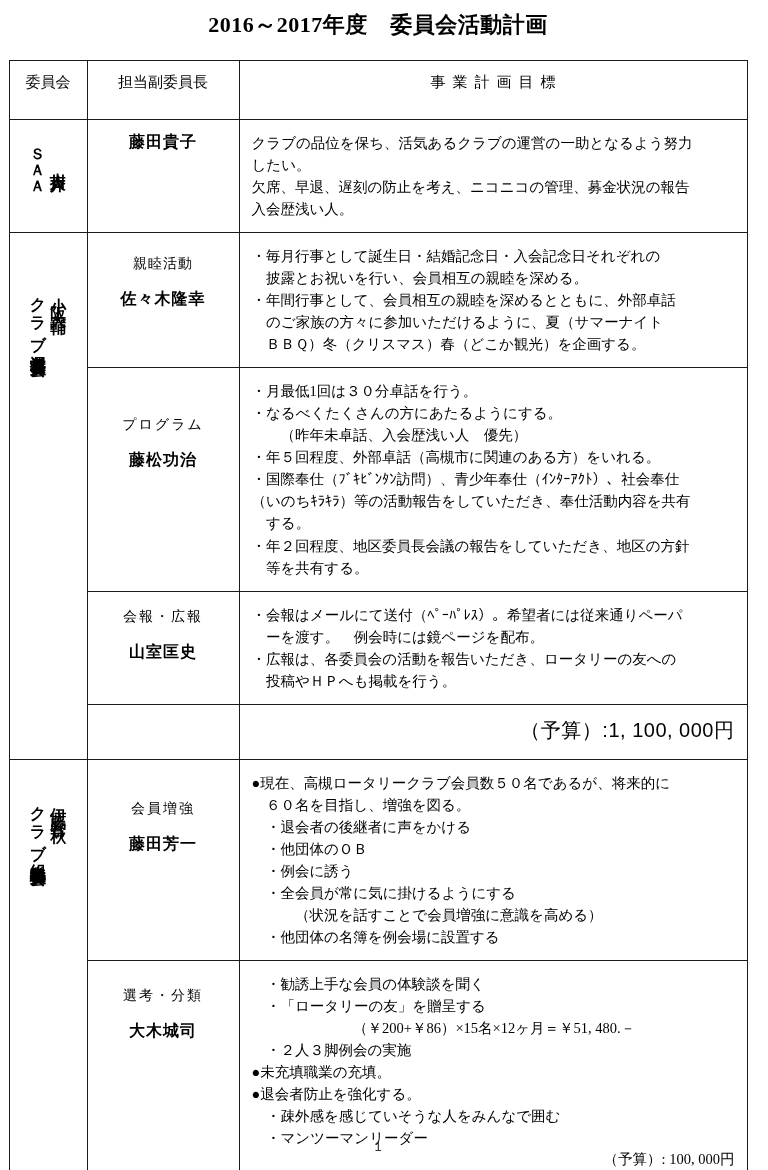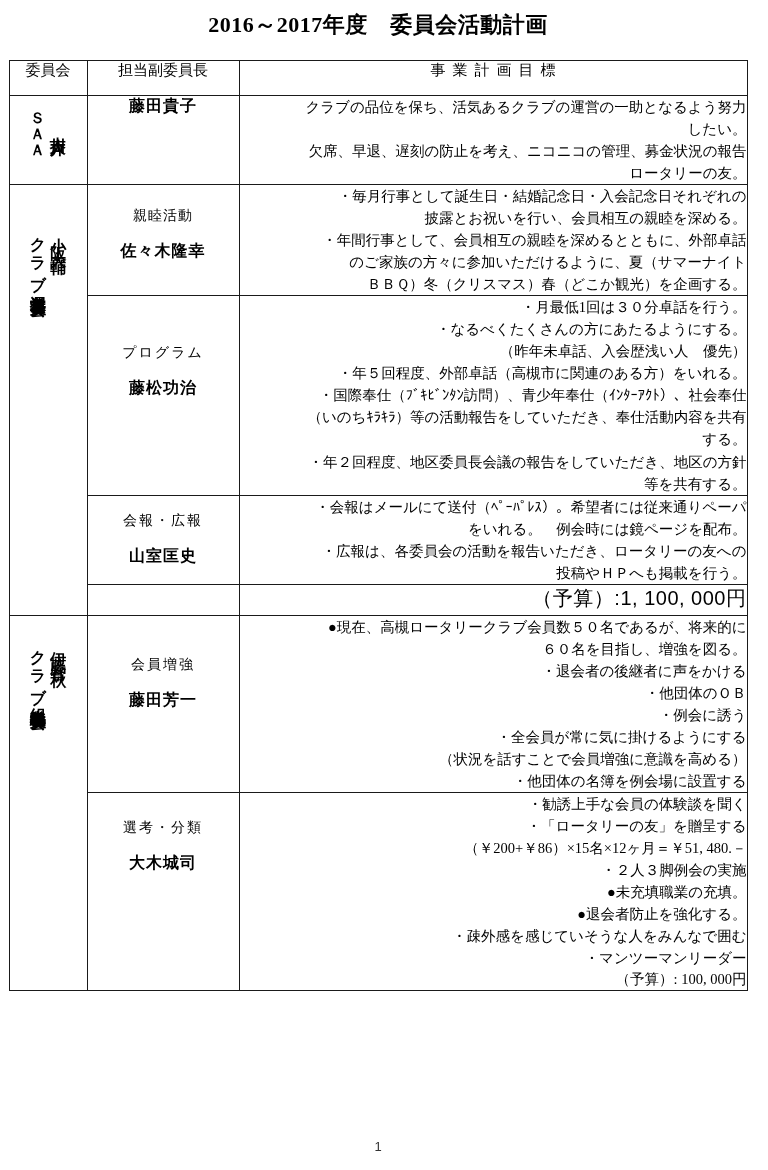--- a/index.html
+++ b/index.html
@@ -32,21 +32,21 @@
   }
 
   table.plan {
     border-collapse: collapse;
     width: 738px;
     margin: 12px auto 0 auto;
     table-layout: fixed;
   }
   table.plan td, table.plan th {
     border: 1.4px solid #1a1a1a;
-    padding: 0;
+    padding: 12px;
     vertical-align: top;
     font-weight: normal;
   }
   col.c-committee { width: 78px; }
   col.c-vice      { width: 152px; }
   col.c-goal      { width: 508px; }
 
   
   .hdr {
     text-align: center;
@@ -113,21 +113,20 @@
   .goal {
     padding: 7px 8px 8px 10px;
     font-size: 14.5px;
     line-height: 1.52;
     vertical-align: top;
     font-family: "Liberation Serif", "DejaVu Serif", serif;
   }
   .goal p {
     margin: 0;
     white-space: pre-wrap;
-    text-align: right;
   }
   .goal p.right { text-align: right; }
 
   .budget-row td {
     height: 30px;
     vertical-align: middle;
   }
   .budget {
     text-align: right;
     padding-right: 12px;
@@ -175,21 +174,21 @@
             <div class="vtext small">ＳＡＡ</div>
           </div>
         </td>
         <td class="vice vice-pad">
           <div class="person">藤田貴子</div>
         </td>
         <td class="goal">
           <p>クラブの品位を保ち、活気あるクラブの運営の一助となるよう努力</p>
           <p>したい。</p>
           <p>欠席、早退、遅刻の防止を考え、ニコニコの管理、募金状況の報告</p>
-          <p>ロータリーの友。</p>
+          <p>入会歴浅い人。</p>
         </td>
       </tr>
 
       <tr>
         <td class="vcell" rowspan="4">
           <div class="vwrap centered gap" style="padding-top:40px;align-items:flex-start;">
             <div class="vtext spaced">小阪大輔</div>
             <div class="vtext">クラブ運営常任委員会</div>
           </div>
         </td>
@@ -224,21 +223,21 @@
         </td>
       </tr>
 
       <tr>
         <td class="vice vice-pad" style="padding-top:16px;">
           <div class="role sp">会報・広報</div>
           <div class="person">山室匡史</div>
         </td>
         <td class="goal">
           <p>・会報はメールにて送付（ﾍﾟｰﾊﾟﾚｽ）。希望者には従来通りペーパ</p>
-          <p>　をいれる。　例会時には鏡ページを配布。</p>
+          <p>　ーを渡す。　例会時には鏡ページを配布。</p>
           <p>・広報は、各委員会の活動を報告いただき、ロータリーの友への</p>
           <p>　投稿やＨＰへも掲載を行う。</p>
         </td>
       </tr>
 
       <tr class="budget-row">
         <td></td>
         <td class="budget">（予算）:1, 100, 000円</td>
       </tr>
 

